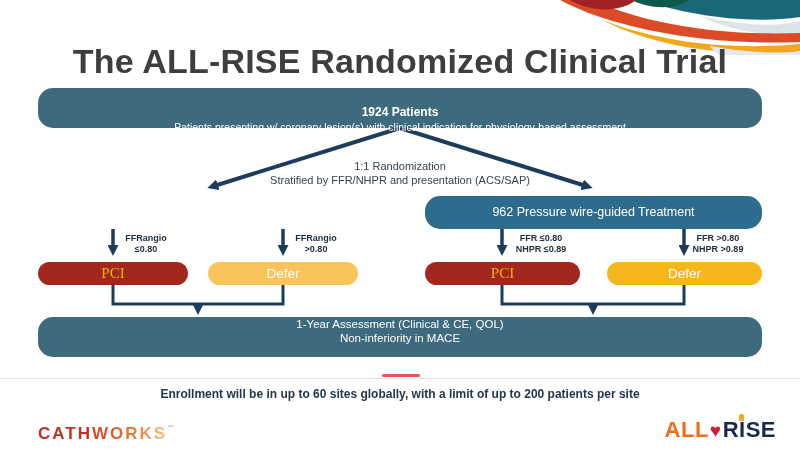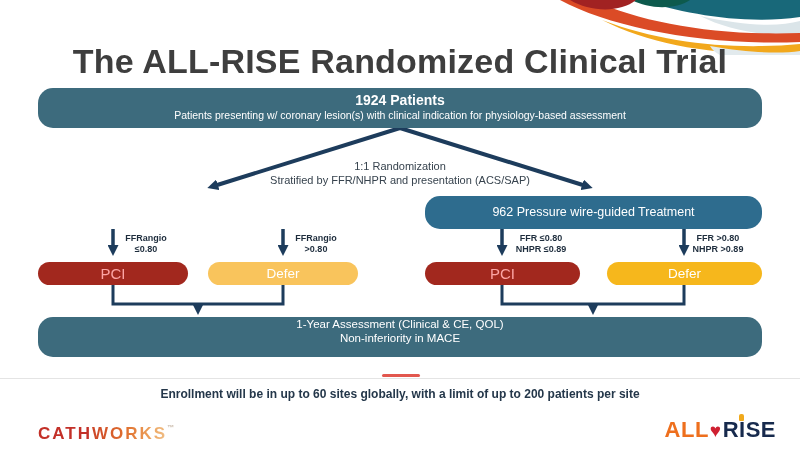--- a/index.html
+++ b/index.html
@@ -11,33 +11,33 @@
   
   .corner-swoosh{position:absolute;top:0;right:0;width:250px;height:55px;pointer-events:none;}
   
   .title{
     position:absolute;top:42px;left:0;width:800px;margin:0;text-align:center;
     font-size:34px;font-weight:bold;color:#3e3e3e;letter-spacing:.2px;
   }
   
   .teal-box{background:#3d6b7d;color:#ffffff;border-radius:15px;text-align:center;}
   .top-box{left:38px;top:88px;width:724px;height:40px;}
-  .top-box .h{font-size:14px;font-weight:bold;padding-top:4px;line-height:17px;}
+  .top-box .h{font-size:12px;font-weight:bold;padding-top:16px;line-height:17px;}
   .top-box .s{font-size:10.5px;line-height:13px;}
   .outcome-box{left:38px;top:317px;width:724px;height:40px;}
   .outcome-box .l{font-size:11.5px;line-height:14px;}
   .outcome-box .l:first-child{}
   .arm-box{
     background:#2e6c8e;color:#ffffff;border-radius:15px;text-align:center;
     top:196px;height:33px;font-size:12.5px;line-height:33px;
   }
   .arm-left{left:38px;width:320px;}
   .arm-right{left:425px;width:337px;}
-  .pci-box{background:#a2281e;color:#fca5a5;border-radius:12px;text-align:center;
-    top:262px;height:23px;font-size:15px;line-height:23px;}
+  .pci-box{background:#a2281e;color:#eab308;border-radius:12px;text-align:center;
+    top:262px;height:23px;font-size:15px;line-height:23px;font-family:Liberation Serif, serif;}
   .defer-box{color:#ffffff;border-radius:12px;text-align:center;
     top:262px;height:23px;font-size:13.5px;line-height:23px;}
   .pci-l{left:38px;width:150px;}
   .defer-l{left:208px;width:150px;background:#f9c45c;}
   .pci-r{left:425px;width:155px;}
   .defer-r{left:607px;width:155px;background:#f6b71c;}
   
   .cond{position:absolute;top:233px;text-align:center;font-size:9px;font-weight:bold;
     color:#1e2d3d;line-height:11px;}
   .cond-1{left:117px;width:58px;}

